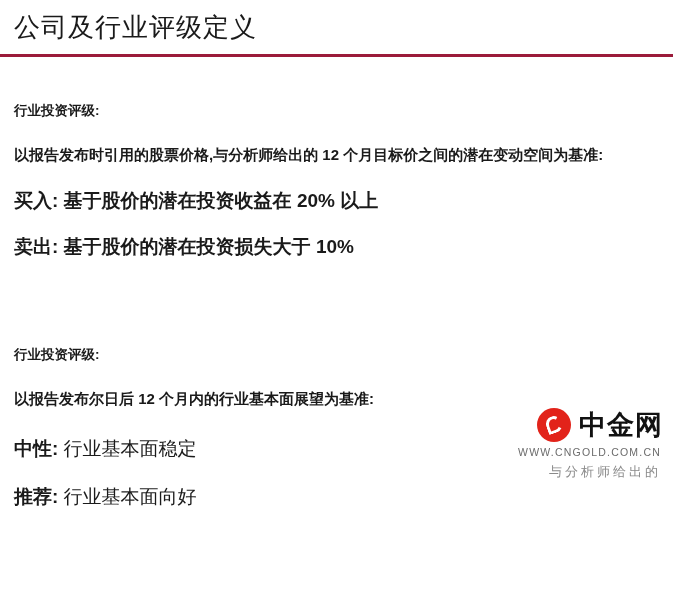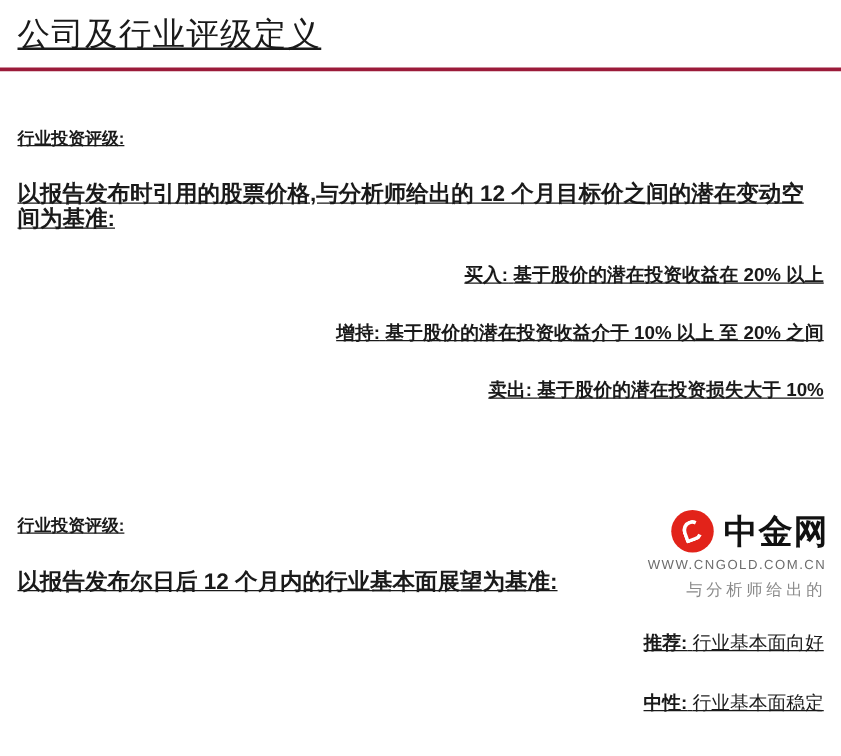--- a/index.html
+++ b/index.html
@@ -14,21 +14,20 @@
     color: #1a1a1a;
     position: relative;
     overflow: hidden;
   }
 
   .page {
     position: relative;
     width: 673px;
     height: 489px;
     box-sizing: border-box;
-    text-decoration: underline;
   }
 
   
   .title-block {
     padding: 10px 14px 6px 14px;
   }
   .title-text {
     font-size: 26px;
     font-weight: 400;
     letter-spacing: 1px;
@@ -49,32 +48,31 @@
 
   .section-heading {
     font-size: 13.5px;
     font-weight: bold;
     color: #1a1a1a;
     margin-bottom: 24px;
     line-height: 20px;
   }
 
   .basis-line {
-    font-size: 18px;
+    font-size: 15px;
     font-weight: bold;
     color: #1a1a1a;
     margin-bottom: 26px;
     line-height: 20px;
   }
 
   .rating-row {
-    font-size: 15px;
+    font-size: 19px;
     line-height: 20px;
     margin-bottom: 26px;
-    text-align: right;
   }
   .rating-label {
     font-weight: bold;
   }
   .rating-desc {
     font-weight: bold;
   }
 
   .gap {
     height: 62px;
@@ -166,42 +164,38 @@
 
     <div class="company">
       <div class="section-heading">行业投资评级:</div>
       <div class="basis-line">以报告发布时引用的股票价格,与分析师给出的 12 个月目标价之间的潜在变动空间为基准:</div>
 
       <div class="rating-row">
         <span class="rating-label">买入:</span>
         <span class="rating-desc">基于股价的潜在投资收益在 20% 以上</span>
       </div>
       <div class="rating-row">
-        <span class="rating-label">增持:</span>
-        <span class="rating-desc">基于股价的潜在投资收益介于 10% 以上 至 20% 之间</span>
-      </div>
-      <div class="rating-row">
         <span class="rating-label">卖出:</span>
         <span class="rating-desc">基于股价的潜在投资损失大于 10%</span>
       </div>
     </div>
 
     <div class="gap"></div>
 
     <div class="industry">
       <div class="section-heading">行业投资评级:</div>
       <div class="basis-line">以报告发布尔日后 12 个月内的行业基本面展望为基准:</div>
 
       <div class="rating-row">
+        <span class="rating-label">中性:</span>
+        <span class="rating-desc">行业基本面稳定</span>
+      </div>
+      <div class="rating-row">
         <span class="rating-label">推荐:</span>
         <span class="rating-desc">行业基本面向好</span>
-      </div>
-      <div class="rating-row">
-        <span class="rating-label">中性:</span>
-        <span class="rating-desc">行业基本面稳定</span>
       </div>
 
     </div>
 
   </div>
 
   <div class="footer">
     <div class="logo-row">
       <span class="logo-mark"></span>
       <span class="logo-text">中金网</span>

